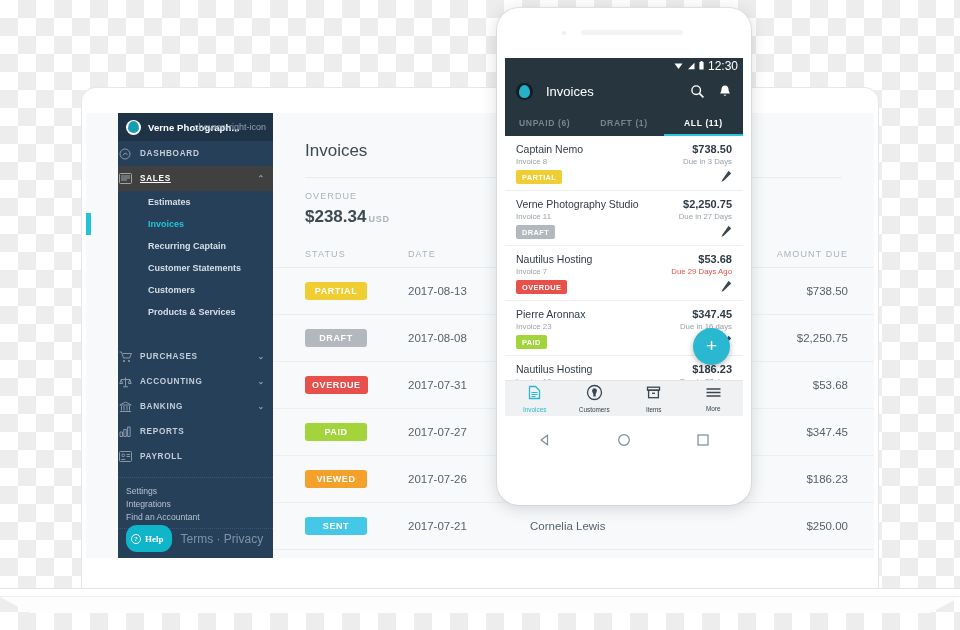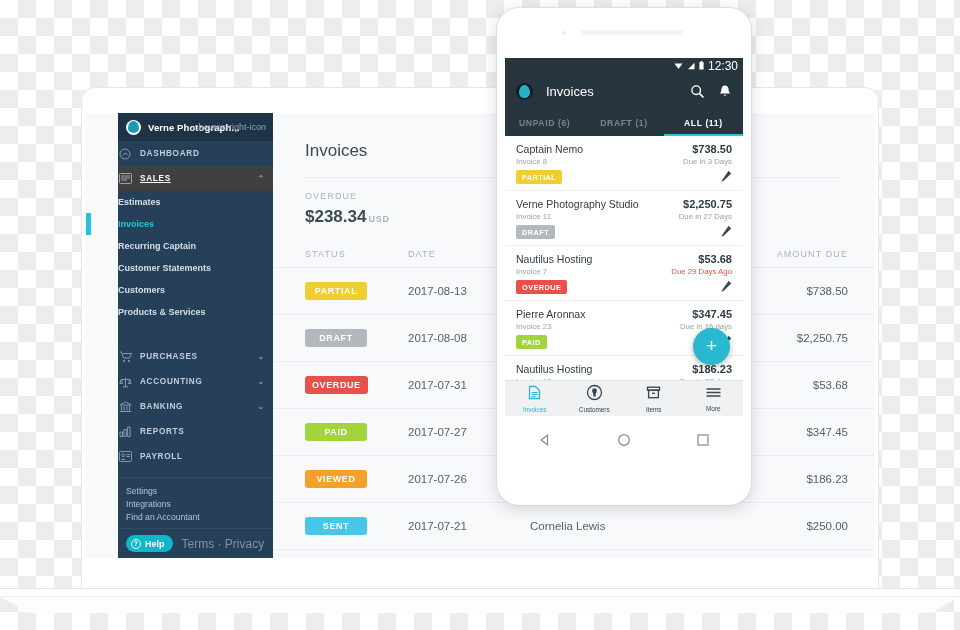--- a/index.html
+++ b/index.html
@@ -142,20 +142,21 @@
   .nav-group .gicon svg { display:block; }
   .nav-group.active-grp { background: #404040; color: #ffffff; text-decoration: underline; }
   .nav-group .caret {
     position: absolute; right: 8px;
     font-size: 8px; color: #8b9eb0;
   }
   .sub-item {
     height: 22px;
     display: flex;
     align-items: center;
+    padding-left: 30px;
     font-size: 9px;
     font-weight: bold;
     color: #d6dfe7;
     cursor: pointer;
   }
   .sub-item.selected { color: #22c3d6; }
   #sidebar .active-bar {
     position: absolute;
     left: -5px;
     width: 5px;
@@ -180,25 +181,26 @@
     left: 0; right: 0;
     padding: 0 8px;
     display: flex;
     align-items: center;
   }
   #sidebar .help-btn {
     display: flex; align-items: center;
     background: #0fb5c9;
     color: #fff;
     border-radius: 11px;
-    height: 17px;
+    height: 27px;
     padding: 0 8px 0 5px;
     font-size: 9px;
     font-weight: bold;
     cursor: pointer;
+    font-family: Liberation Serif, serif;
   }
   #sidebar .help-btn .q {
     width: 10px; height: 10px;
     border: 1.2px solid #fff;
     border-radius: 50%;
     font-size: 7px;
     line-height: 8px;
     text-align: center;
     margin-right: 4px;
     font-weight: bold;

